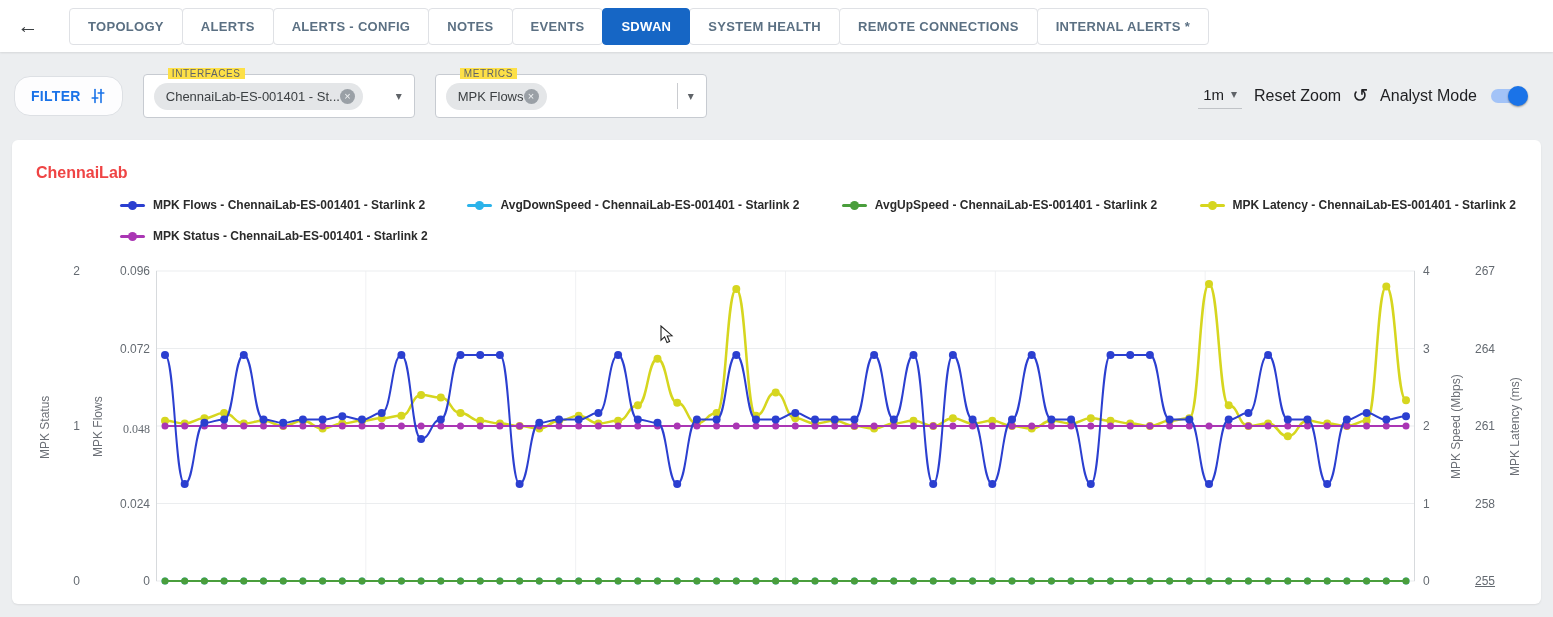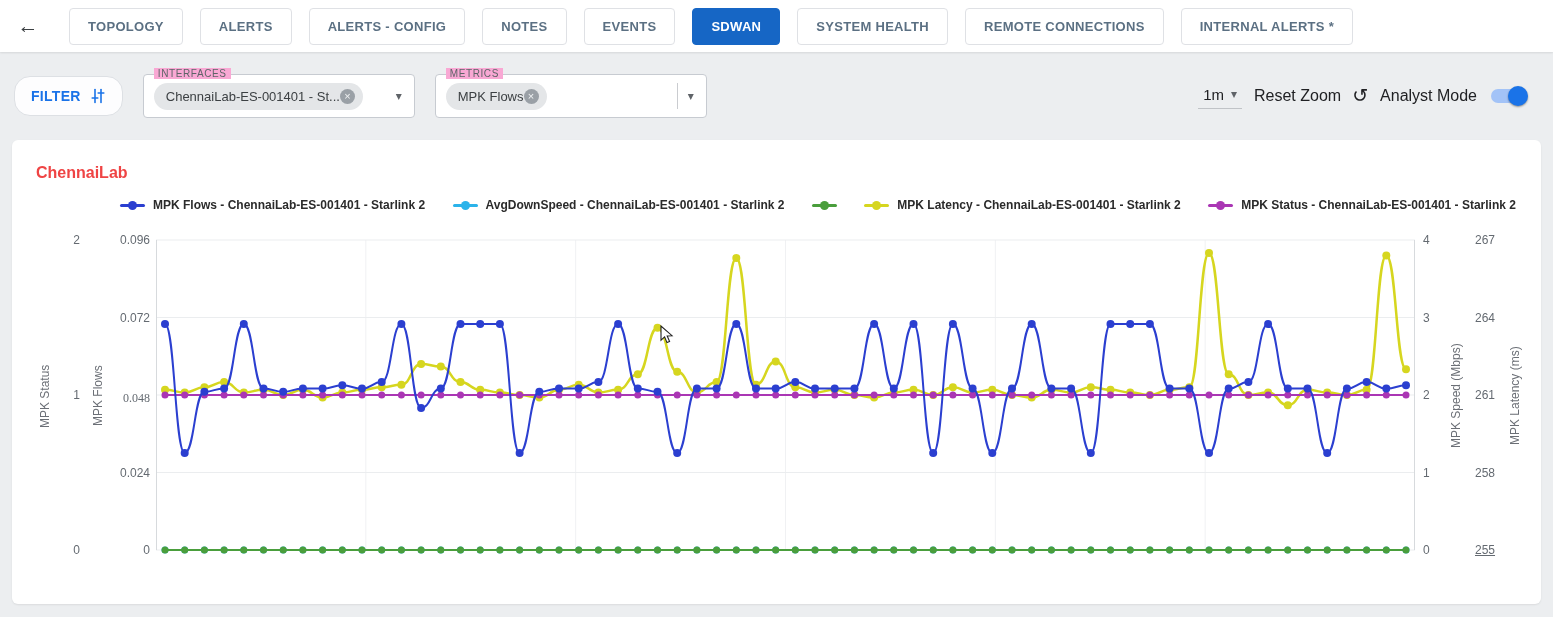--- a/index.html
+++ b/index.html
@@ -20,21 +20,21 @@
   
   .topbar{
     height:52px;background:#fff;display:flex;align-items:center;
     padding-left:8px;box-shadow:0 1px 2px rgba(0,0,0,.10);
     position:relative;z-index:3;
   }
   .back-btn{
     width:40px;height:40px;border:none;background:transparent;
     font-size:21px;color:#3c4043;cursor:pointer;line-height:40px;
   }
-  .tabs{display:flex;margin-left:22px;align-items:center;gap:18px;}
+  .tabs{display:flex;margin-left:22px;align-items:center;}
   .tab{
     padding:10px 18px;border:1px solid #dfe1e5;background:#fff;
     color:var(--tab-text);font-size:13px;font-weight:600;letter-spacing:.3px;
     margin-left:-1px;white-space:nowrap;border-radius:4px;cursor:pointer;
   }
   .tab.active{
     background:var(--active-tab);border-color:var(--active-tab);
     color:#fff;z-index:1;position:relative;
   }
   
@@ -46,21 +46,21 @@
     background:#fdfdfe;border:1px solid #dde0e4;border-radius:16px;
     color:var(--accent);font-size:14px;font-weight:600;letter-spacing:.3px;
     cursor:pointer;font-family:inherit;
   }
   .field{
     position:relative;display:flex;align-items:center;
     width:272px;height:44px;margin-left:20px;padding:0 10px;
     background:#fff;border:1px solid #c7cbd1;border-radius:4px;cursor:pointer;
   }
   .field > label{
-    position:absolute;top:-7px;left:10px;background:#f9a8d4;padding:0 4px;
+    position:absolute;top:-7px;left:24px;background:#fde047;padding:0 4px;
     font-size:10px;letter-spacing:.6px;color:#5f6368;font-weight:500;
   }
   .chip{
     display:flex;align-items:center;background:#e4e6e8;
     border-radius:16px;padding:6px 8px 6px 12px;font-size:13px;color:#3c4043;
     max-width:210px;white-space:nowrap;cursor:default;
   }
   .chip-x{
     width:15px;height:15px;border-radius:50%;background:#9aa0a6;color:#f1f3f4;
     font-size:11px;line-height:15px;text-align:center;cursor:pointer;flex:none;
@@ -207,20 +207,21 @@
           <span class="lm-line" style="background: rgb(43, 179, 234);"></span>
           <span class="lm-dot" style="background: rgb(43, 179, 234);"></span>
         </span>
         <span class="legend-label">AvgDownSpeed - ChennaiLab-ES-001401 - Starlink 2</span>
       </div>
       <div class="legend-item">
         <span class="legend-marker">
           <span class="lm-line" style="background: rgb(74, 158, 60);"></span>
           <span class="lm-dot" style="background: rgb(74, 158, 60);"></span>
         </span>
+        <span class="legend-label">AvgUpSpeed - ChennaiLab-ES-001401 - Starlink 2</span>
       </div>
       <div class="legend-item">
         <span class="legend-marker">
           <span class="lm-line" style="background: rgb(214, 214, 31);"></span>
           <span class="lm-dot" style="background: rgb(214, 214, 31);"></span>
         </span>
         <span class="legend-label">MPK Latency - ChennaiLab-ES-001401 - Starlink 2</span>
       </div>
       <div class="legend-item">
         <span class="legend-marker">

